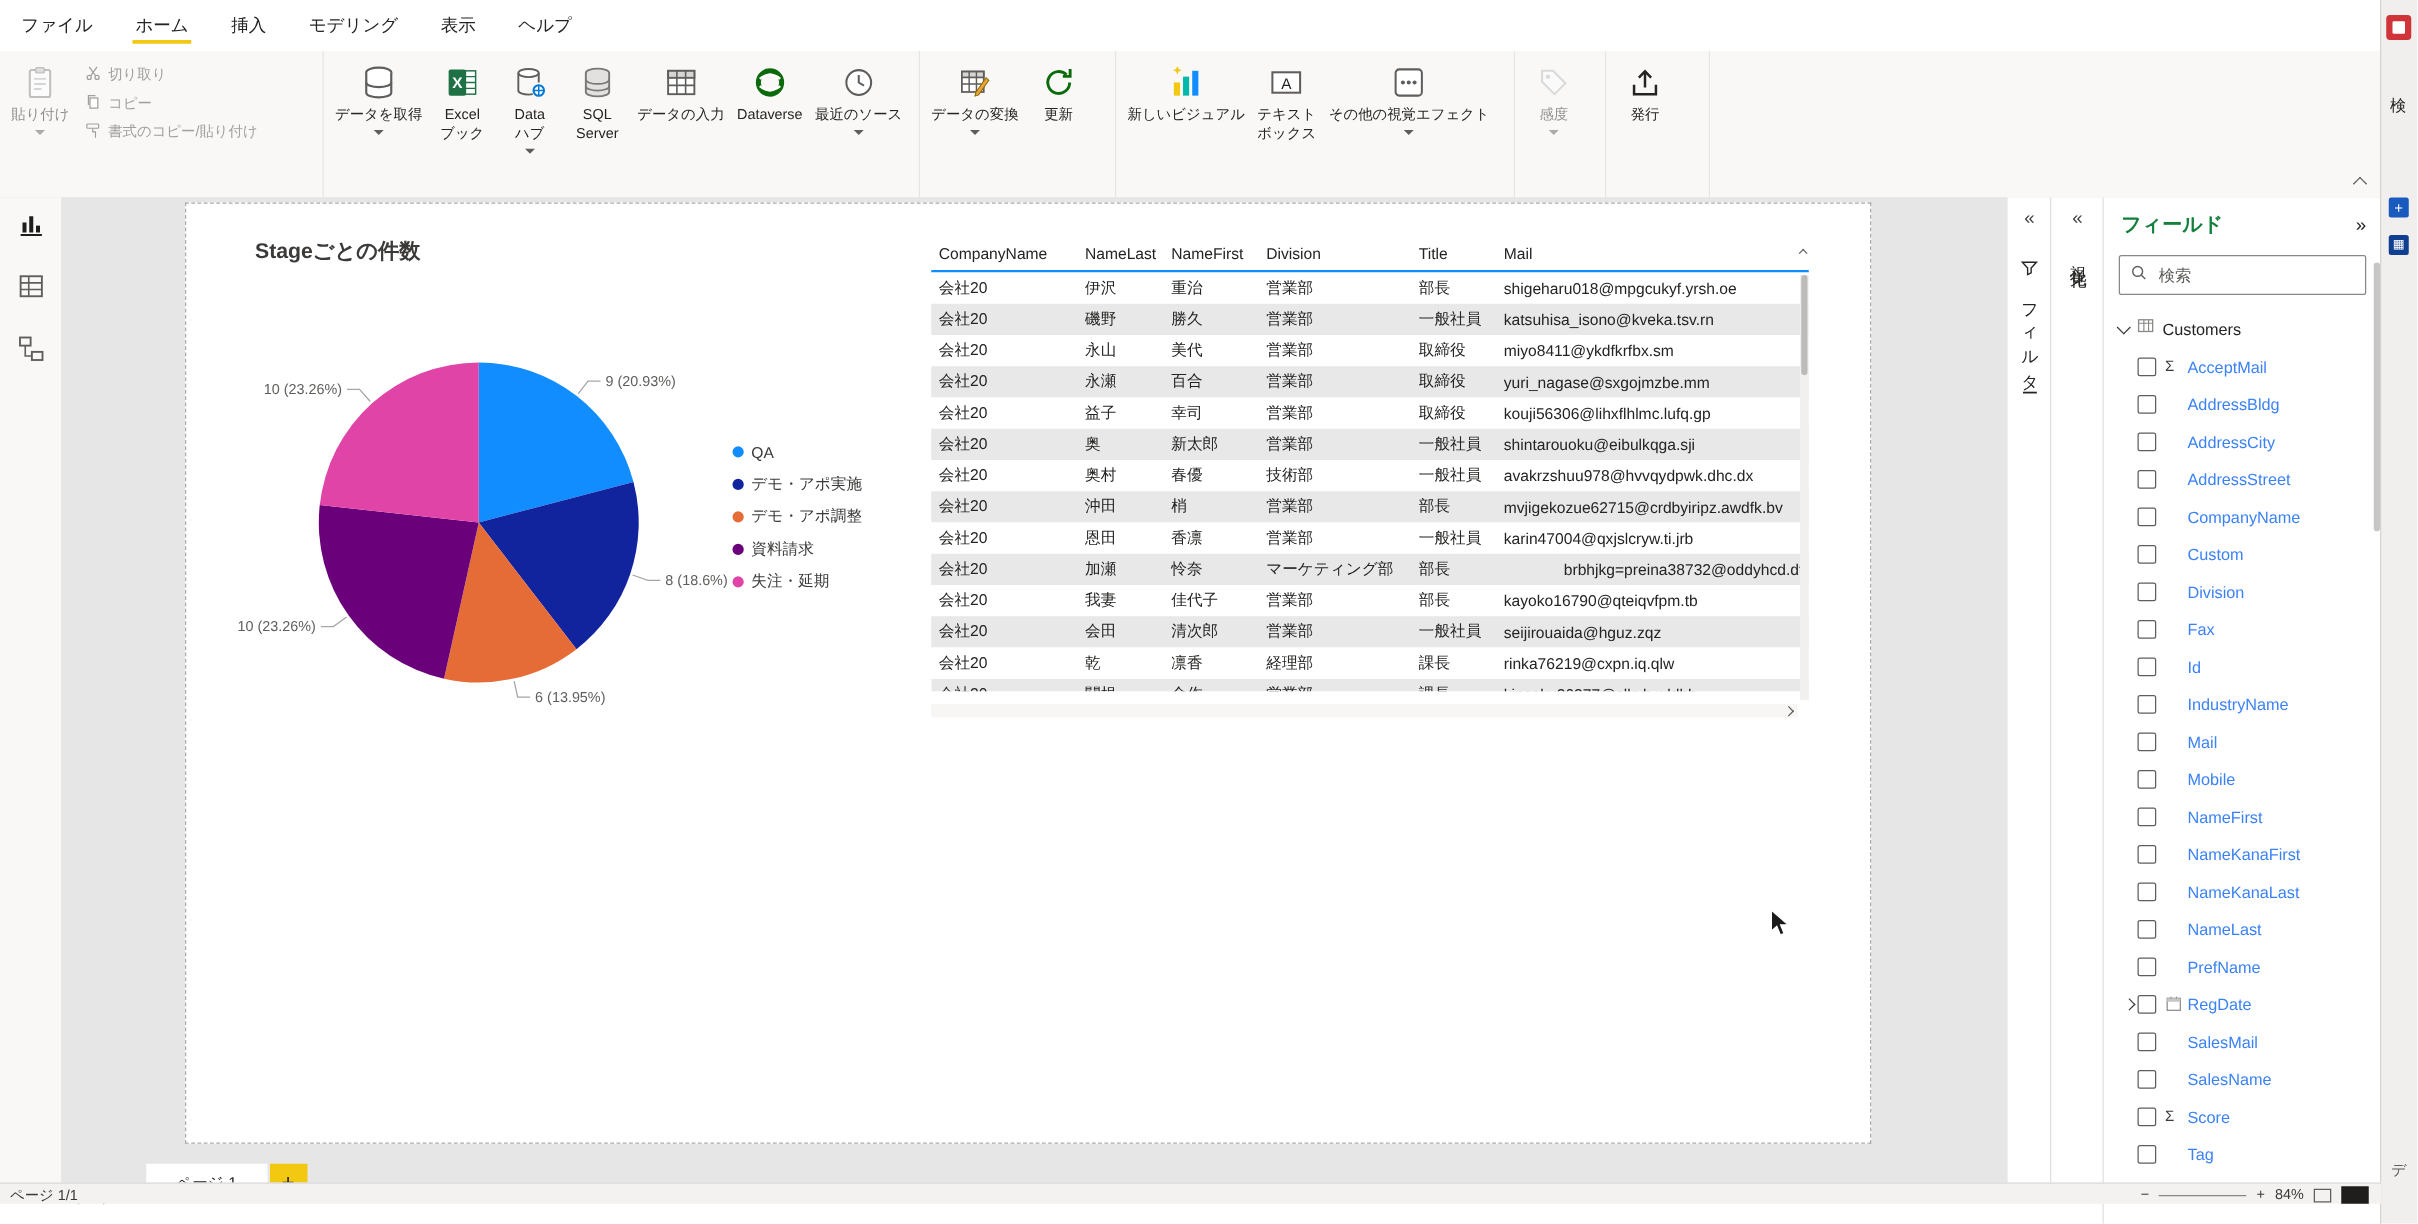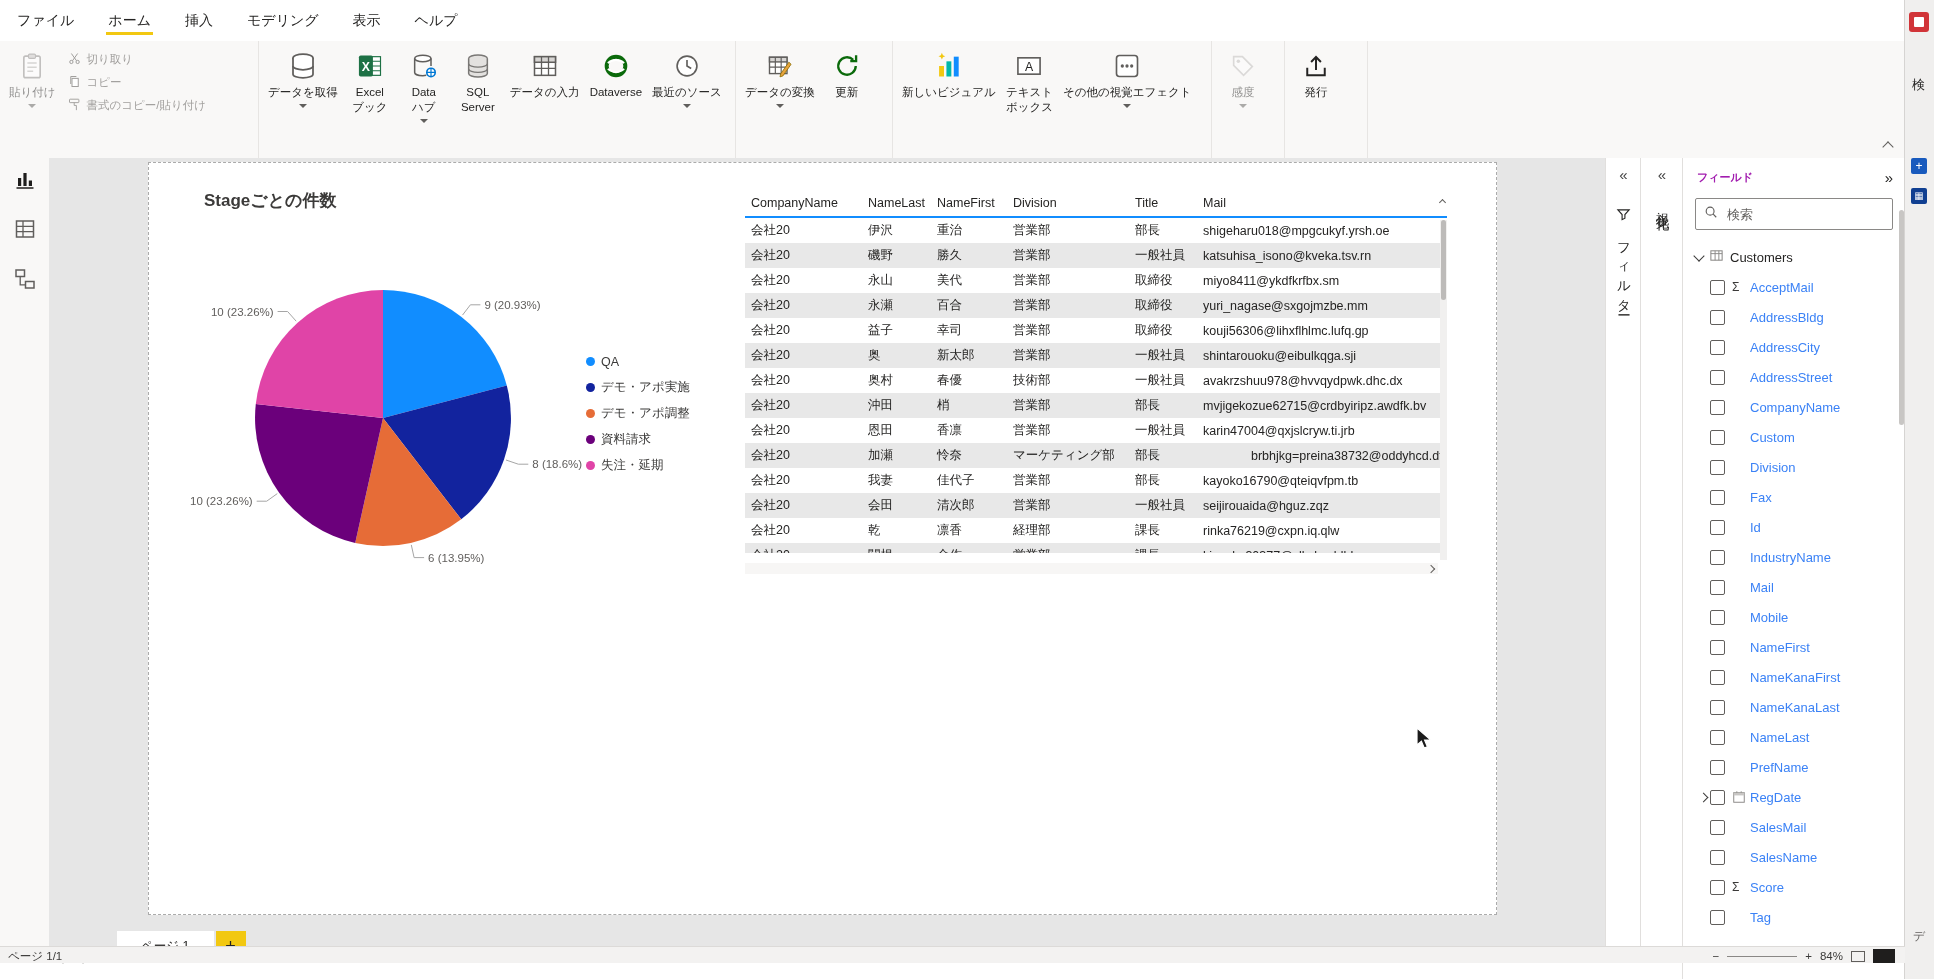--- a/index.html
+++ b/index.html
@@ -55,21 +55,21 @@
   .side-bar{position:absolute;top:158px;bottom:17px;background:#fff;border-left:1px solid #e1dfdd}
   .filters-bar{right:293px;width:35px}
   .viz-bar{right:251px;width:42px}
   .collapse-chev{text-align:center;font-size:15px;color:#444;padding-top:8px}
   .funnel-wrap{display:flex;justify-content:center;margin-top:24px}
   .vert-label{writing-mode:vertical-rl;font-size:13.5px;color:#252423;margin:12px auto 0;letter-spacing:3px;display:block;text-align:left}
   .viz-bar .vert-label{margin-top:18px}
   
   .fields-panel{position:absolute;right:29px;top:158px;bottom:0;width:222px;background:#fff;border-left:1px solid #e1dfdd;overflow:hidden}
   .fp-header{display:flex;justify-content:space-between;align-items:center;padding:12px 12px 0 14px}
-  .fp-title{font-size:11px;font-weight:700;color:#a21caf}
+  .fp-title{font-size:16px;font-weight:700;color:#15803d}
   .fp-collapse{font-size:15px;color:#252423;line-height:1}
   .fp-search{margin:13px 12px 0;height:30px;border:1px solid #8a8886;border-radius:2px;display:flex;align-items:center;padding:0 8px;gap:7px;background:#fff}
   .fp-search input{border:none;outline:none;font-size:13px;color:#252423;width:150px;font-family:inherit;background:transparent}
   .fp-search input::placeholder{color:#605e5c;opacity:1}
   .customers-row{display:flex;align-items:center;gap:6px;padding-left:12px;height:26px;margin-top:14px}
   .customers-label{font-size:13px;color:#252423}
   .chev-down{width:7px;height:7px;border-right:1.4px solid #3b3a39;border-bottom:1.4px solid #3b3a39;transform:rotate(45deg);margin-top:-3px}
   .chev-right{width:6px;height:6px;border-right:1.3px solid #3b3a39;border-bottom:1.3px solid #3b3a39;transform:rotate(-45deg)}
   .fields-list{margin-top:2px}
   .fitem{display:flex;align-items:center;height:30px;padding-left:14px}

